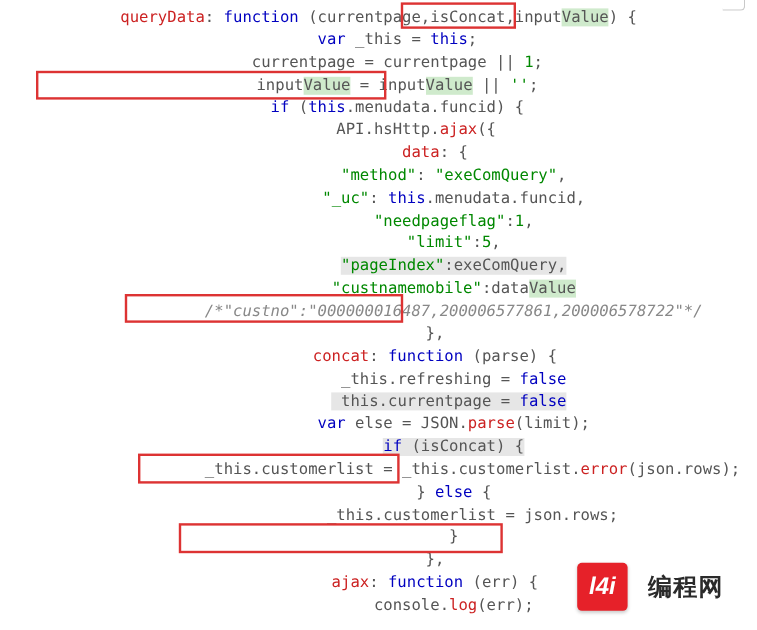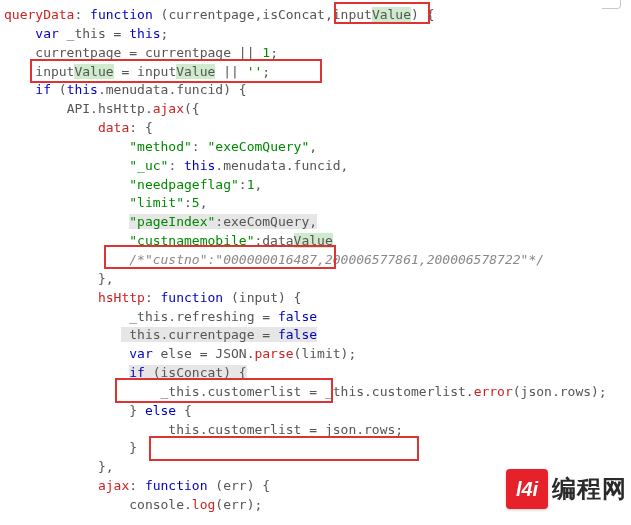--- a/index.html
+++ b/index.html
@@ -11,20 +11,21 @@
     background: #ffffff;
     font-family: Consolas, "Courier New", monospace;
     font-size: 13px;
     color: #555;
   }
   pre {
     margin: 0;
     padding: 6px 4px 6px 4px;
     white-space: pre;
     line-height: 1.45;
+    text-align: center;
   }
   
   .kw   { color: #0101c0; }      
   .att  { color: #cc2222; }      
   .str  { color: #008800; }      
   .pun  { color: #555; }
   .num  { color: #008800; }
   .com  { color: #888; font-style: italic; }
   .sel  { background: #cfeacc; }       
   .selg { background: #e6e6e6; }       
@@ -35,38 +36,38 @@
     pointer-events: none;
   }
   #h1 { left: 334px; top: 2px;   width: 92px;  height: 18px; }
   #h2 { left: 30px;  top: 59px;  width: 288px; height: 20px; }
   #h3 { left: 104px; top: 245px; width: 228px; height: 20px; }
   #h4 { left: 115px; top: 378px;  width: 214px; height: 21px; }
   #h5 { left: 149px; top: 436px; width: 266px; height: 21px; }
 
   .logo {
     position: absolute;
-    right: 4px;
+    right: 28px;
     bottom: 16px;
     display: flex;
     align-items: center;
-    gap: 4px;
+    gap: 17px;
   }
   .logo-badge {
     width: 42px; height: 40px;
     background: #e62129;
     border-radius: 4px;
     display: flex; align-items: center; justify-content: center;
     color: #fff; font-family: Arial, sans-serif; font-weight: bold;
     font-size: 20px; font-style: italic;
     box-shadow: 0 1px 3px rgba(0,0,0,0.2);
   }
   .logo-text {
     font-family: "Microsoft YaHei", Arial, sans-serif;
-    font-size: 24px;
+    font-size: 20px;
     font-weight: 700;
     color: #2a2a2a;
     letter-spacing: 1px;
   }
   .shadow-lines {
     position:absolute;
     right: 10px; top: 0;
     width: 18px; height: 8px;
     border-bottom: 1px solid #c9c9c9;
     border-right: 1px solid #c9c9c9;
@@ -84,21 +85,21 @@
         <span>API.hsHttp.</span><span class="att">ajax</span><span>({</span>
             <span class="att">data</span><span>: {</span>
                 <span class="str">"method"</span>: <span class="str">"exeComQuery"</span>,
                 <span class="str">"_uc"</span>: <span class="kw">this</span><span>.menudata.funcid,</span>
                 <span class="str">"needpageflag"</span>:<span class="num">1</span>,
                 <span class="str">"limit"</span>:<span class="num">5</span>,
                 <span class="selg"><span class="str">"pageIndex"</span><span>:exeComQuery,</span></span>
                 <span class="str">"custnamemobile"</span><span>:data</span><span class="sel">Value</span>
                 <span class="com">/*"custno":"000000016487,200006577861,200006578722"*/</span>
             <span>},</span>
-            <span class="att">hsHttp</span>: <span class="kw">function</span><span> (input) {</span>
+            <span class="att">concat</span>: <span class="kw">function</span><span> (parse) {</span>
                 <span>_this.refreshing = </span><span class="kw">false</span>
                <span class="selg"><span> this.currentpage = </span><span class="kw">false</span></span>
                 <span class="kw">var</span><span> else = JSON.</span><span class="att">parse</span><span>(limit);</span>
                 <span class="selg"><span class="kw">if</span><span> (isConcat) {</span></span>
                     <span>_this.customerlist = _this.customerlist.</span><span class="att">error</span><span>(json.rows);</span>
                 <span>} </span><span class="kw">else</span><span> {</span>
                     <span>_this.customerlist = json.rows;</span>
                 <span>}</span>
             <span>},</span>
             <span class="att">ajax</span>: <span class="kw">function</span><span> (err) {</span>

